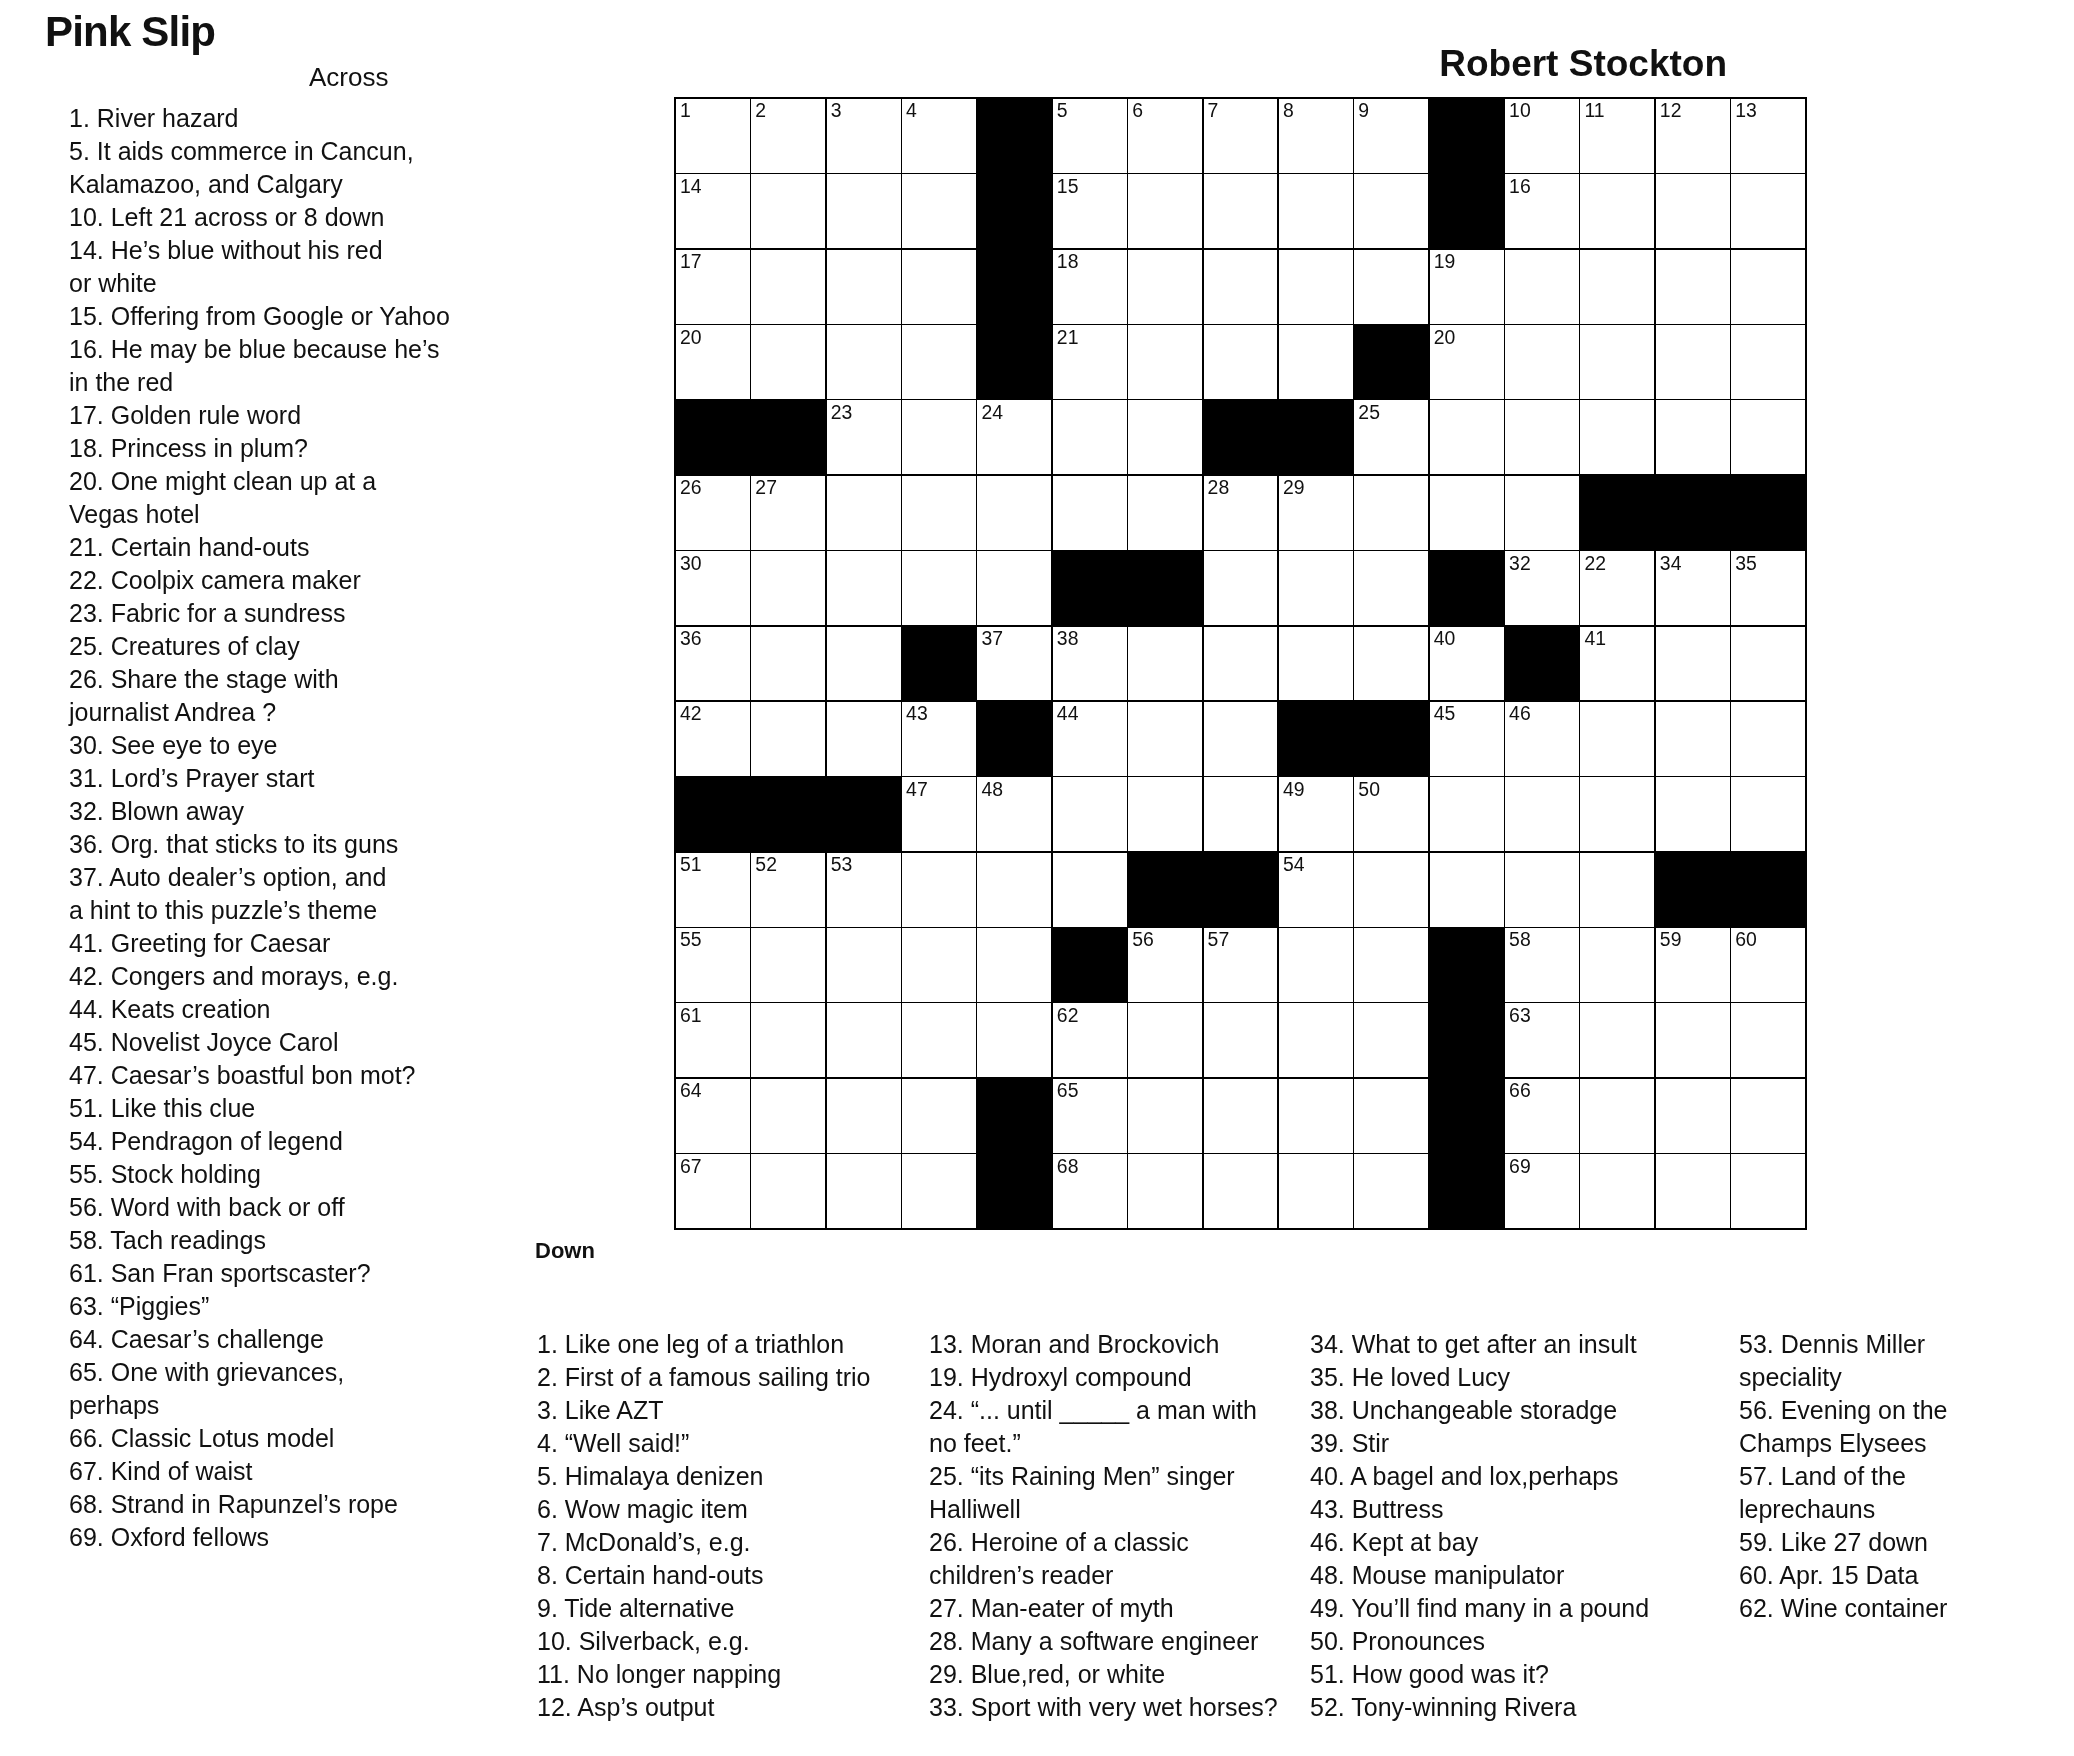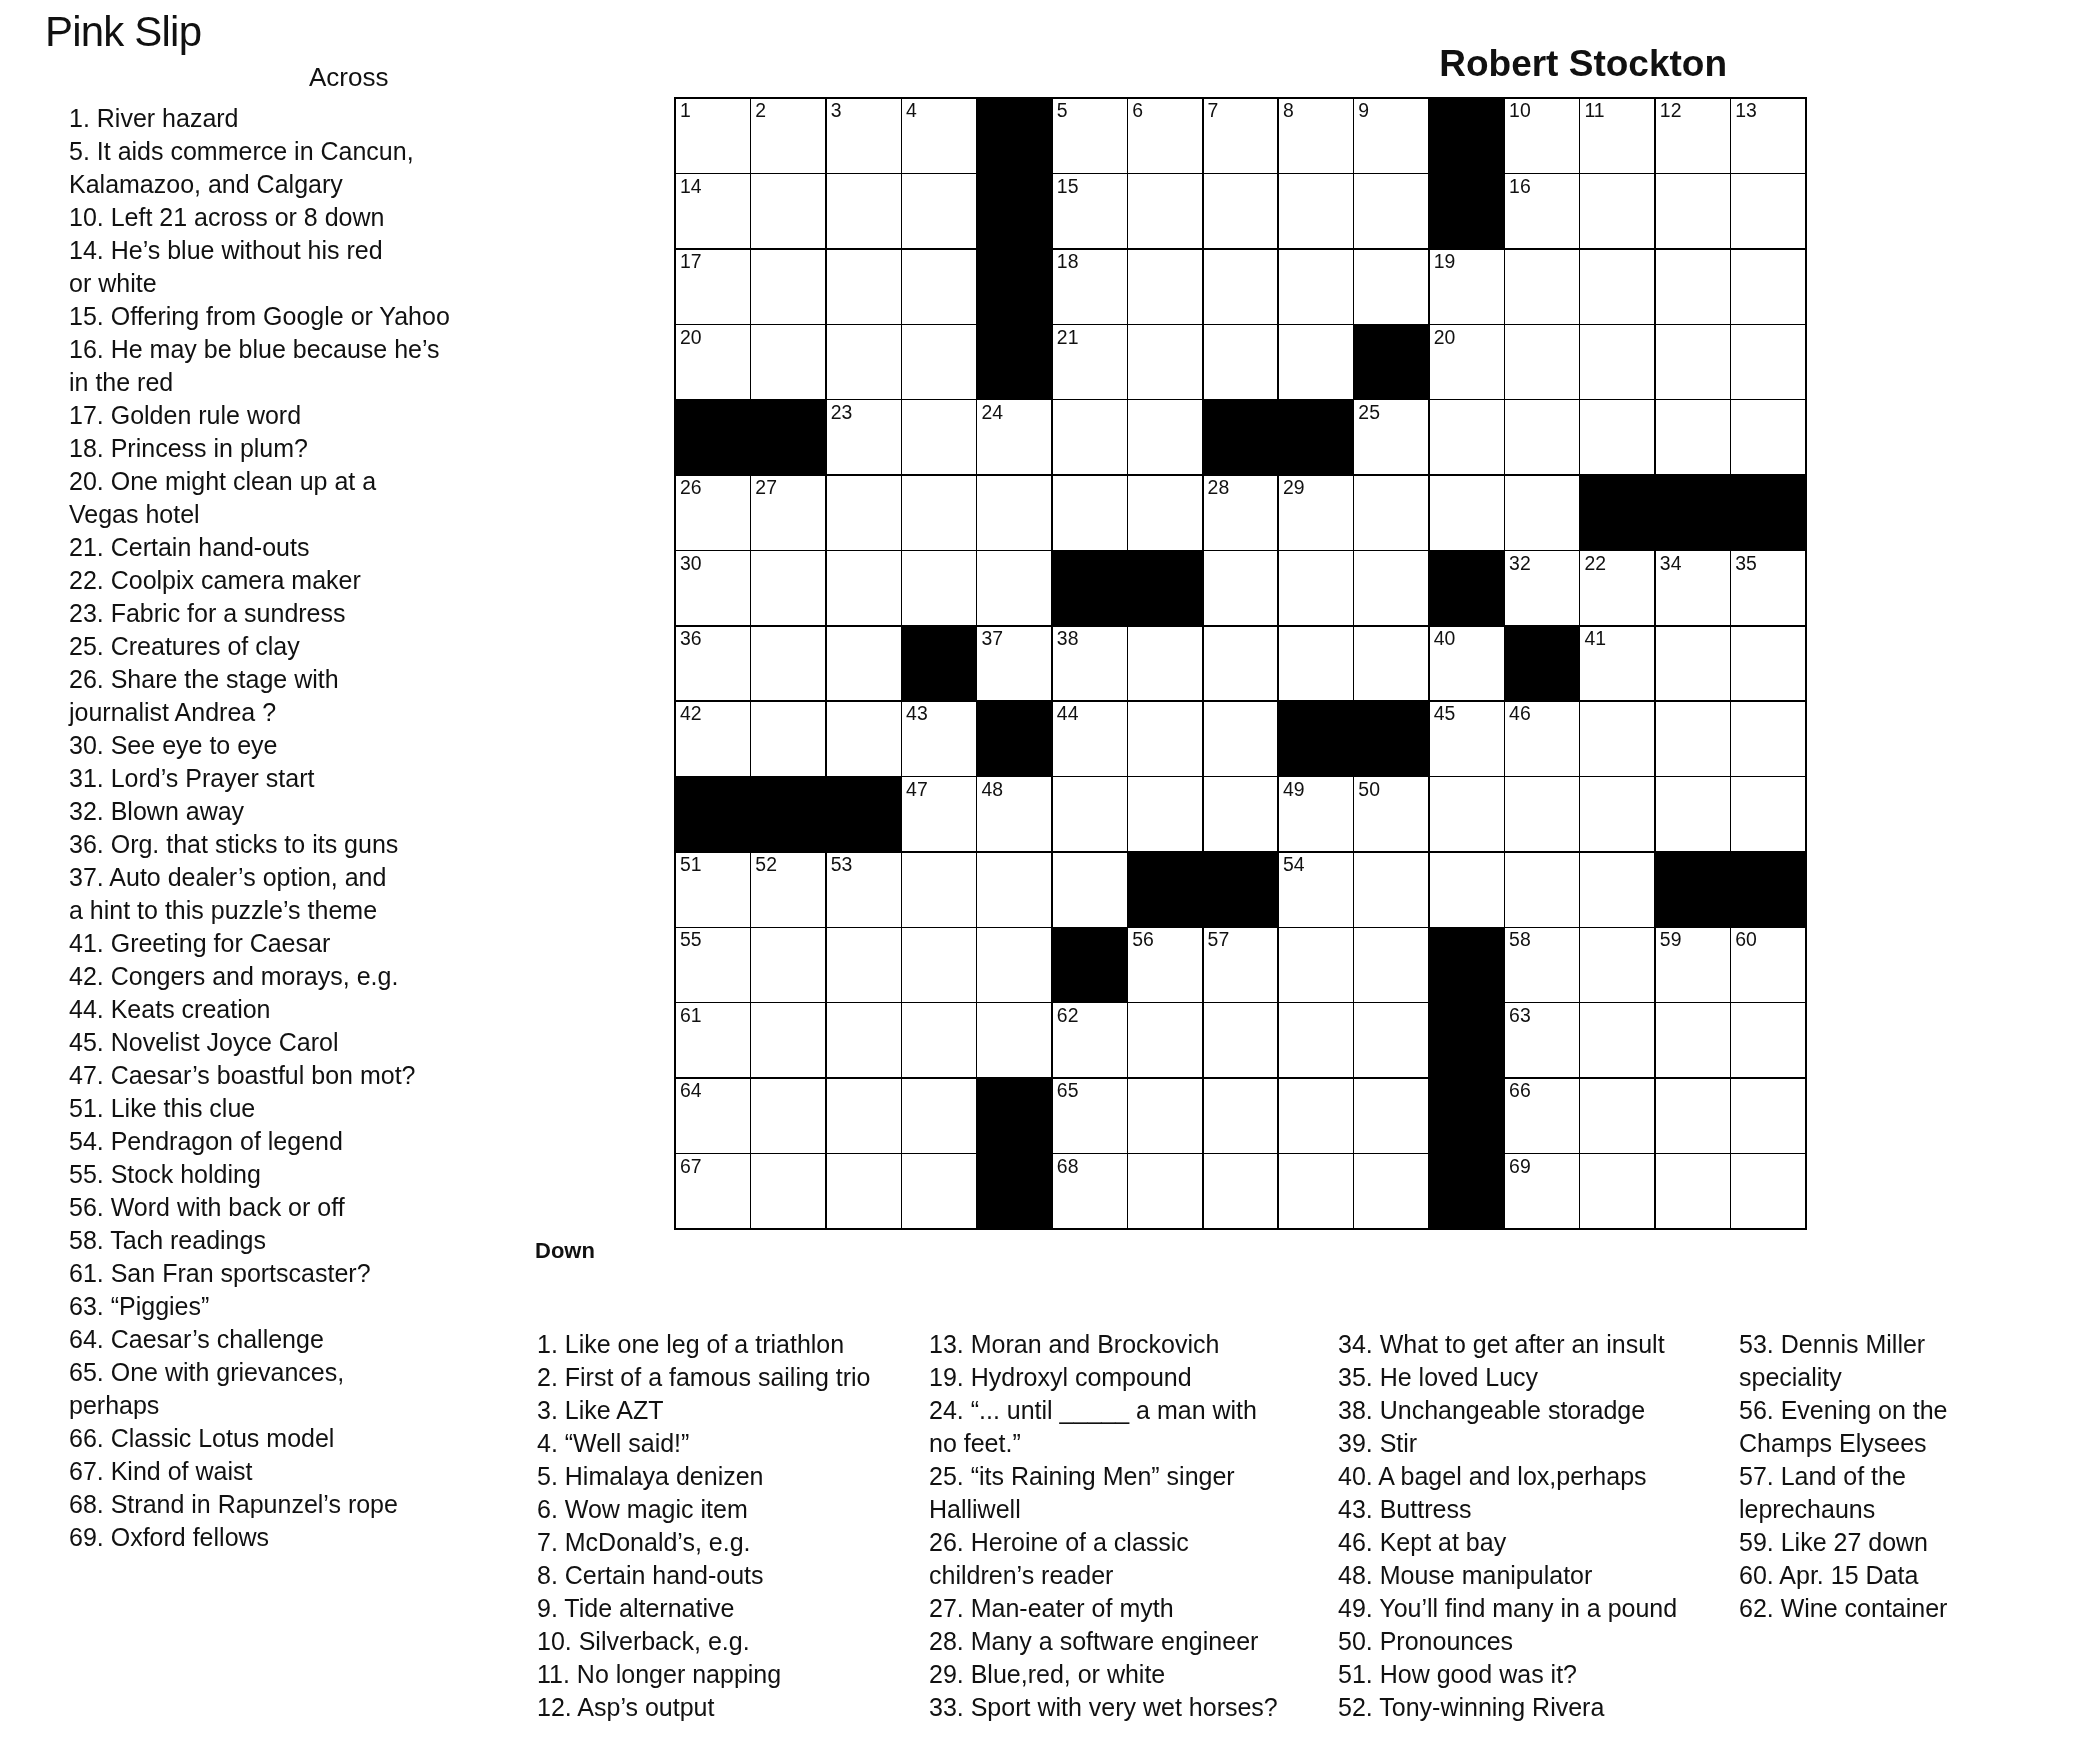--- a/index.html
+++ b/index.html
@@ -13,21 +13,21 @@
     position: relative;
     font-family: "Liberation Sans", sans-serif;
     color: #111111;
     overflow: hidden;
   }
   .title {
     position: absolute;
     left: 45px;
     top: 8px;
     font-size: 42px;
-    font-weight: normal;
+    font-weight: bold;
     letter-spacing: -0.8px;
     white-space: nowrap;
   }
   .author {
     position: absolute;
     left: 1377px;
     top: 14.6px;
     width: 350px;
     text-align: right;
     font-size: 37px;
@@ -61,21 +61,21 @@
     font-weight: bold;
   }
   .down-col {
     position: absolute;
     top: 1284px;
     width: 405px;
     margin-top: 44px;
   }
   .down-col-1 { left: 537px; }
   .down-col-2 { left: 929px; }
-  .down-col-3 { left: 1338px; }
+  .down-col-3 { left: 1310px; }
   .down-col-4 { left: 1739px; }
   .grid {
     position: absolute;
     left: 674px;
     top: 97px;
     width: 1129px;
     height: 1129px;
     border: 2.4px solid #000000;
     background: #000000;
     display: grid;

